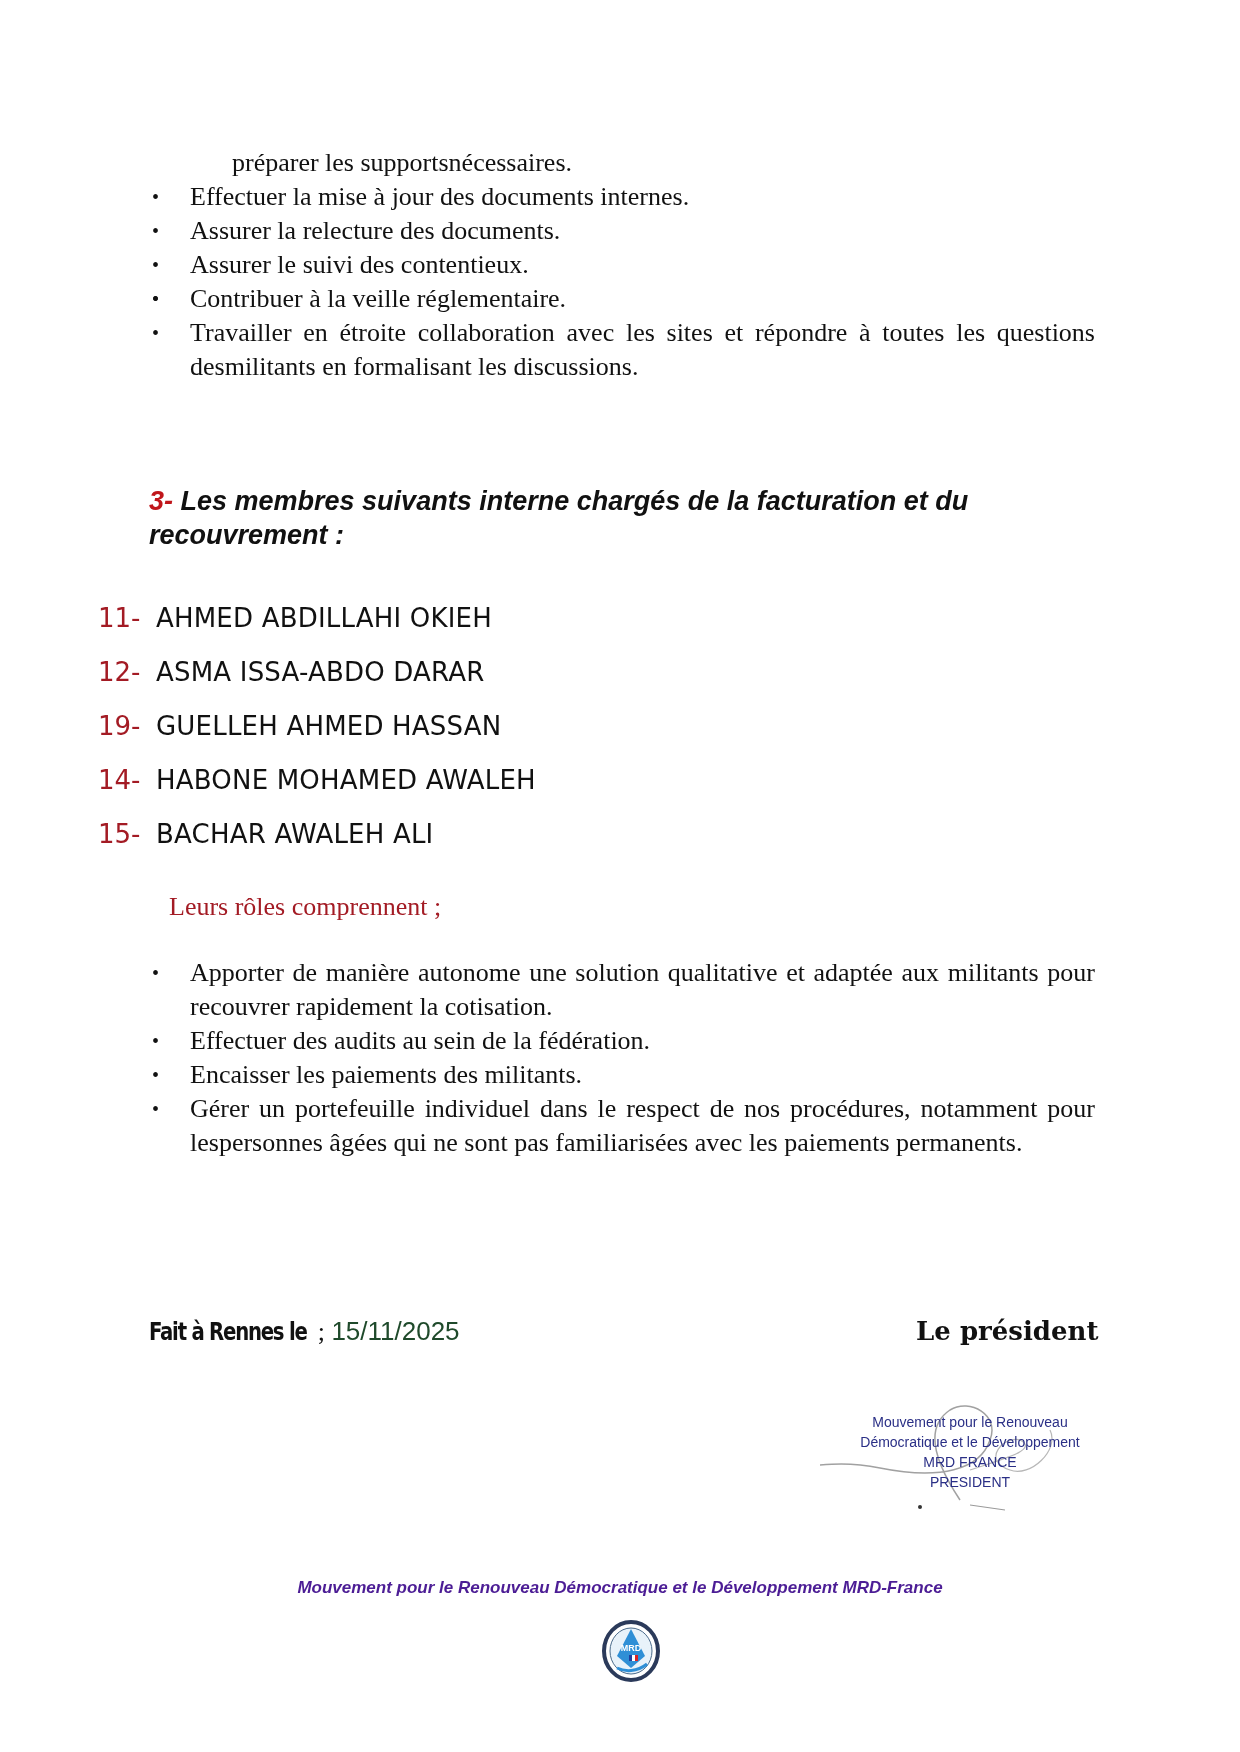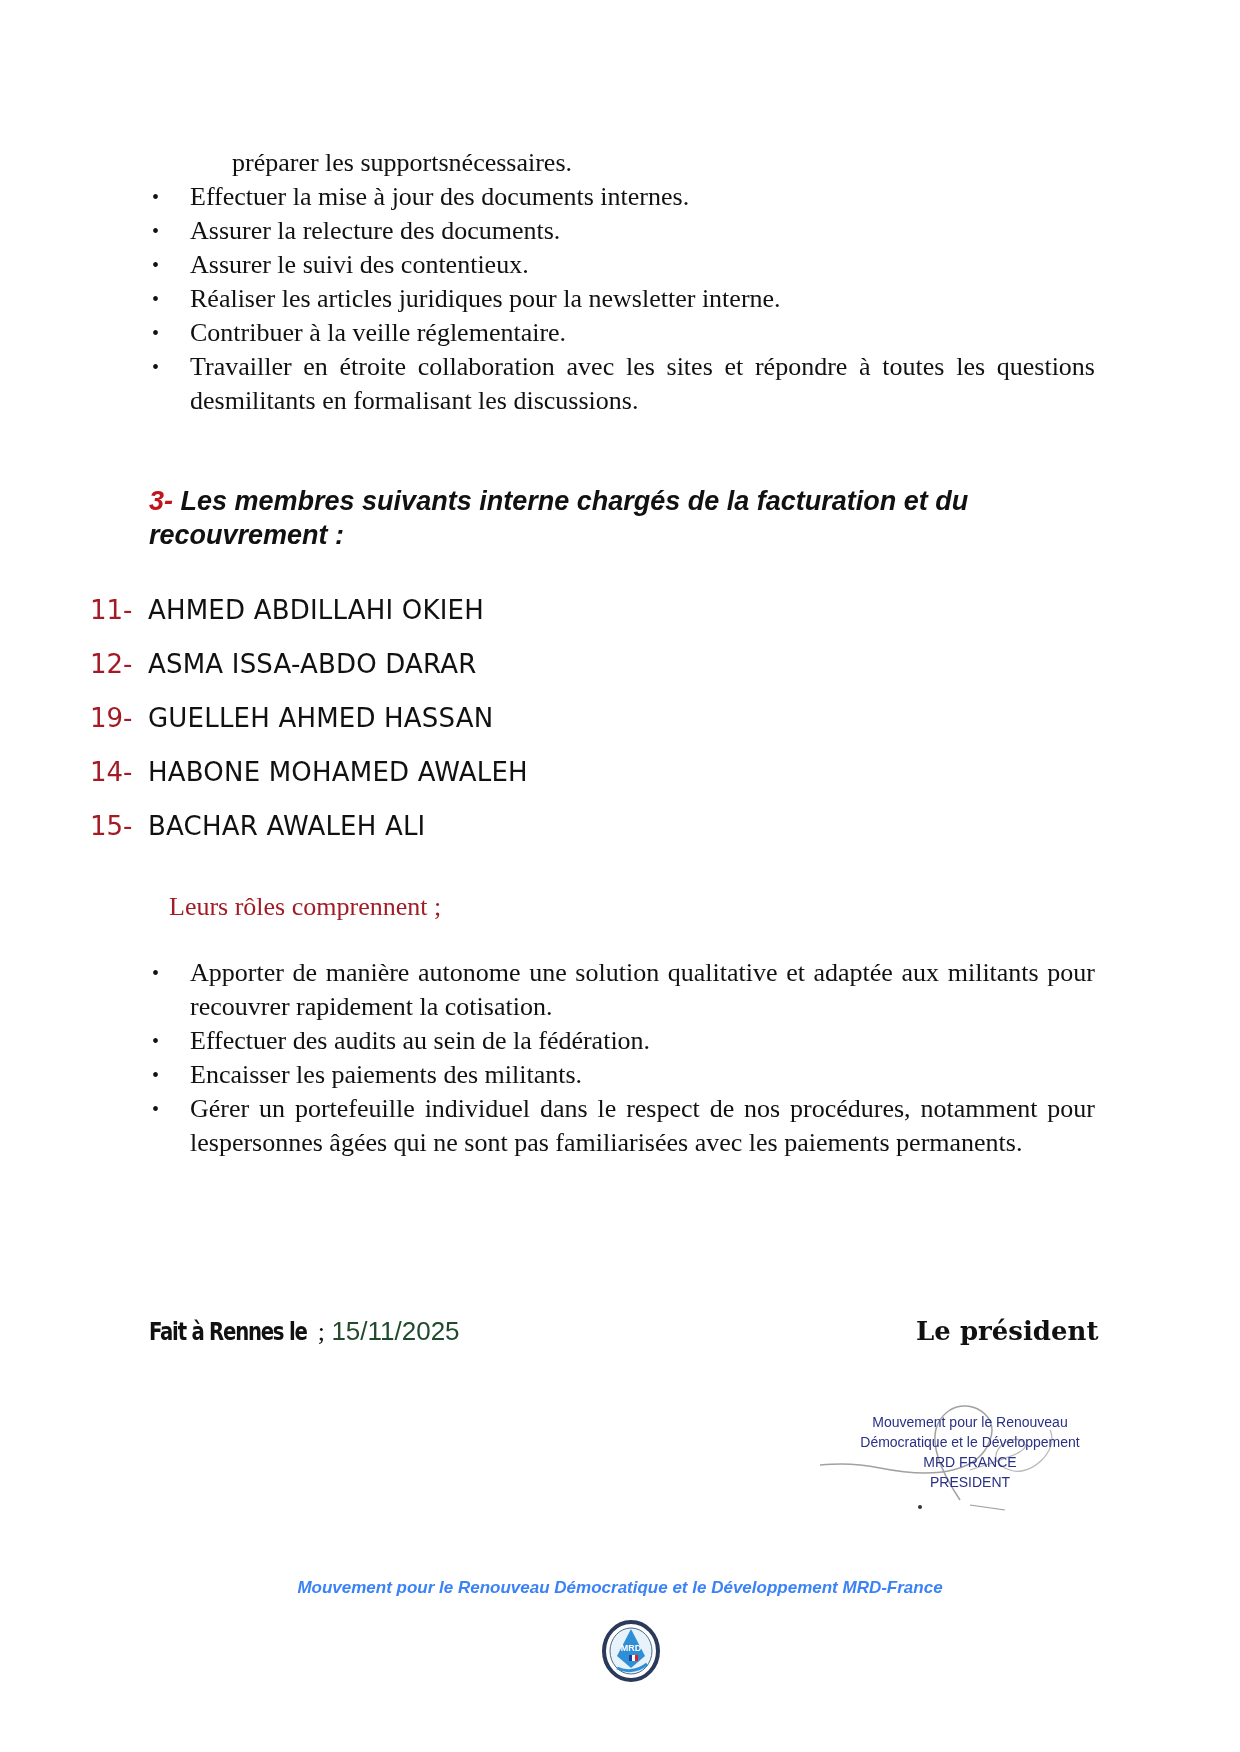--- a/index.html
+++ b/index.html
@@ -10,51 +10,51 @@
     .sans { font-family: "Liberation Sans", "DejaVu Sans", sans-serif; }
 
     .bullets { position: absolute; left: 150px; width: 945px; margin: 0; padding: 0; list-style: none; font-size: 26px; line-height: 34px; }
     .bullets li { position: relative; padding-left: 40px; text-align: justify; }
     .bullets li .dot { position: absolute; left: 2px; top: 0; font-size: 20px; }
     .cont { position: absolute; left: 190px; font-size: 26px; line-height: 34px; }
 
     .section-heading { position: absolute; left: 149px; top: 484px; width: 920px; font-size: 27px; line-height: 34px; font-weight: bold; font-style: italic; color: #111; }
     .section-heading .num { color: #c0161b; }
 
-    .members { position: absolute; left: 90px; top: 593px; margin: 0; padding: 0; list-style: none; }
+    .members { position: absolute; left: 90px; top: 593px; margin: 8px; padding: 0; list-style: none; }
     .members li { height: 54px; font-size: 26px; line-height: 34px; font-family: "DejaVu Sans", sans-serif; }
     .members .mnum { display: inline-block; width: 58px; color: #a31b24; }
     .members .mname { color: #111; letter-spacing: 0.2px; }
 
     .roles-label { position: absolute; left: 169px; top: 892px; font-size: 26px; color: #a31b24; }
 
     .signoff { position: absolute; left: 149px; top: 1316px; font-size: 26px; }
     .signoff .place { font-family: "DejaVu Sans", sans-serif; font-weight: bold; font-size: 24px; letter-spacing: -1.5px; transform: scaleX(0.82); display: inline-block; transform-origin: left; color: #111; }
     .signoff .date { font-family: "Liberation Sans", sans-serif; color: #1f4a2b; margin-left: -30px; }
     .president { position: absolute; left: 916px; top: 1316px; font-family: "DejaVu Serif", serif; font-weight: bold; font-size: 26px; color: #111; text-align: right; }
 
     .stamp { position: absolute; left: 820px; top: 1390px; width: 300px; height: 130px; }
     .stamp .line { position: absolute; left: 0; width: 300px; text-align: center; font-family: "Liberation Sans", sans-serif; font-size: 14px; color: #2a2f86; line-height: 20px; margin-top: 22px; }
     .stamp svg { position: absolute; left: 0; top: 0; }
 
-    .footer-text { position: absolute; left: 0; width: 1240px; top: 1578px; text-align: center; font-family: "Liberation Sans", sans-serif; font-style: italic; font-weight: bold; font-size: 17px; color: #3b82f6; }
+    .footer-text { position: absolute; left: 0; width: 1240px; top: 1578px; text-align: center; font-family: "Liberation Sans", sans-serif; font-style: italic; font-weight: bold; font-size: 17px; color: #4c1d95; }
     .logo { position: absolute; left: 601px; top: 1620px; width: 60px; height: 62px; }
   </style>
 </head>
 <body>
 
 <div class="page">
 
   <div class="cont serif" style="top:146px;margin-left:42px;">préparer les supportsnécessaires.</div>
 
   <ul class="bullets serif" style="top:180px;">
     <li><span class="dot">•</span><span>Effectuer la mise à jour des documents internes.</span></li>
     <li><span class="dot">•</span><span>Assurer la relecture des documents.</span></li>
     <li><span class="dot">•</span><span>Assurer le suivi des contentieux.</span></li>
-    <li><span class="dot">•</span><span>Réaliser les articles juridiques pour la newsletter interne.</span></li>
+    <li><span class="dot">•</span></li>
     <li><span class="dot">•</span><span>Contribuer à la veille réglementaire.</span></li>
     <li><span class="dot">•</span><span>Travailler en  étroite collaboration  avec les sites et répondre à toutes les questions desmilitants en formalisant les discussions.</span></li>
   </ul>
 
   <div class="section-heading sans">
     <span class="num">3-</span><span> Les membres suivants interne chargés de la facturation et du recouvrement :</span>
   </div>
 
   <ul class="members">
     <li><span class="mnum">11-</span><span class="mname">AHMED ABDILLAHI OKIEH</span></li>

